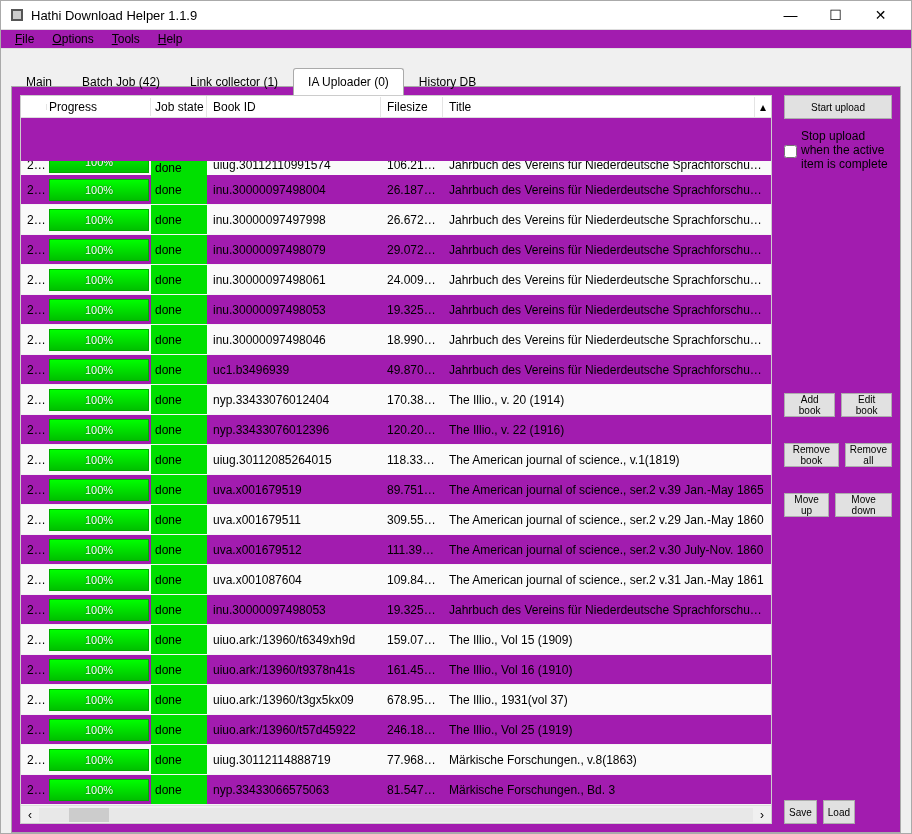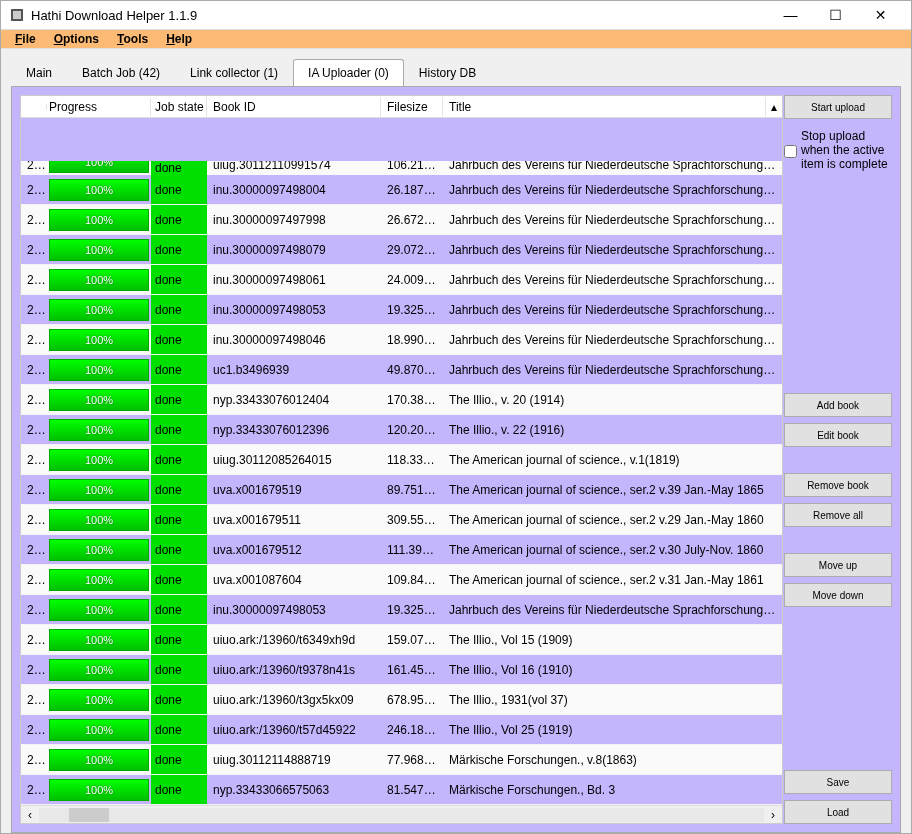--- a/index.html
+++ b/index.html
@@ -3,28 +3,28 @@
 <meta charset="utf-8">
 <style>
 * { box-sizing: border-box; margin: 0; padding: 0; }
 body { font-family: "Segoe UI", Tahoma, sans-serif; font-size: 12px; background: #fff; color: #000; }
 .window { width: 912px; height: 834px; border: 1px solid #aaa; display: flex; flex-direction: column; background: #f0f0f0; }
 .titlebar { height: 30px; display: flex; align-items: center; padding: 0 8px; background: #fff; border-bottom: 1px solid #ddd; }
 .titlebar .icon { width: 16px; height: 16px; margin-right: 6px; }
 .titlebar .title { flex: 1; font-size: 13px; }
 .winbtns { display: flex; gap: 0; }
 .winbtn { width: 45px; height: 28px; display: flex; align-items: center; justify-content: center; font-size: 14px; }
-.menubar { height: 22px; display: flex; align-items: flex-start; padding: 0 6px; gap: 2px; background: #fdba74; border-bottom: 1px solid #e0e0e0; font-weight: bold; }
+.menubar { height: 22px; display: flex; align-items: flex-start; padding: 0 6px; gap: 2px; background: #a21caf; border-bottom: 1px solid #e0e0e0; }
 .menuitem { padding: 2px 8px; text-decoration: underline; text-decoration-color: transparent; }
 .menuitem::first-letter { text-decoration: underline; }
 .content { flex: 1; padding: 10px; display: flex; flex-direction: column; }
 .tabs { display: flex; border-bottom: 1px solid #aaa; margin-bottom: 0; }
-.tab { padding: 6px 14px; border: 1px solid transparent; border-bottom: none; background: transparent; position: relative; top: 0; }
+.tab { padding: 6px 14px; border: 1px solid transparent; border-bottom: none; background: transparent; position: relative; top: 9px; }
 .tab.active { background: #fff; border-color: #aaa; border-radius: 3px 3px 0 0; }
-.panel { flex: 1; background: #c4b5fd; border: 1px solid #aaa; border-top: none; padding: 8px; display: flex; gap: 1px; overflow: hidden; }
+.panel { flex: 1; background: #a21caf; border: 1px solid #aaa; border-top: none; padding: 8px; display: flex; gap: 12px; overflow: hidden; }
 .tablewrap { flex: 1; border: 1px solid #ccc; display: flex; flex-direction: column; overflow: hidden; }
 .theadrow { display: flex; background: #fff; border-bottom: 1px solid #ddd; font-weight: normal; height: 22px; align-items: center; }
 .th { padding: 3px 6px; border-right: 1px solid #e4e4e4; overflow: hidden; white-space: nowrap; text-overflow: ellipsis; }
 .tbody { flex: 1; overflow-y: auto; overflow-x: hidden; }
 .row { display: flex; height: 30px; align-items: center; border-bottom: 1px solid #f4f4f4; }
 .row:nth-child(odd) { background: #fafafa; }
 .row.partial { height: 14px; overflow: hidden; border-bottom: none; margin-top: 43px; }
 .row.partial .td { align-self: flex-end; }
 .td { padding: 3px 6px; overflow: hidden; white-space: nowrap; text-overflow: ellipsis; }
 .c-idx { width: 26px; text-align: left; }
@@ -38,21 +38,21 @@
 .hscroll .arrow { width: 18px; text-align: center; }
 .hscroll .track { flex: 1; height: 14px; background: #e8e8e8; position: relative; }
 .hscroll .thumb { position: absolute; left: 30px; width: 40px; height: 100%; background: #ccc; }
 .sidebar { width: 108px; display: flex; flex-direction: column; gap: 6px; }
 .btn { height: 24px; border: 1px solid #adadad; background: #e1e1e1; font-size: 10px; padding: 0 4px; }
 .spacer { flex: 1; }
 .checkrow { display: flex; align-items: center; gap: 4px; margin-top: 4px; font-size: 12px; }
 .checkrow input { margin-top: 2px; }
 .footer { height: 38px; display: flex; justify-content: flex-end; align-items: center; padding: 0 12px; }
 .footer .btn { width: 86px; }
-.group { display: flex; flex-direction: column; gap: 6px; }
+.group { display: flex; flex-direction: row; gap: 6px; }
 .top-gap { height: 210px; }
 </style>
 </head>
 <body>
 
 <div class="window">
   <div class="titlebar">
     <svg class="icon" viewBox="0 0 16 16">
         <rect x="2" y="2" width="12" height="12" fill="#555"></rect>
         <rect x="4" y="4" width="8" height="8" fill="#ccc"></rect>

